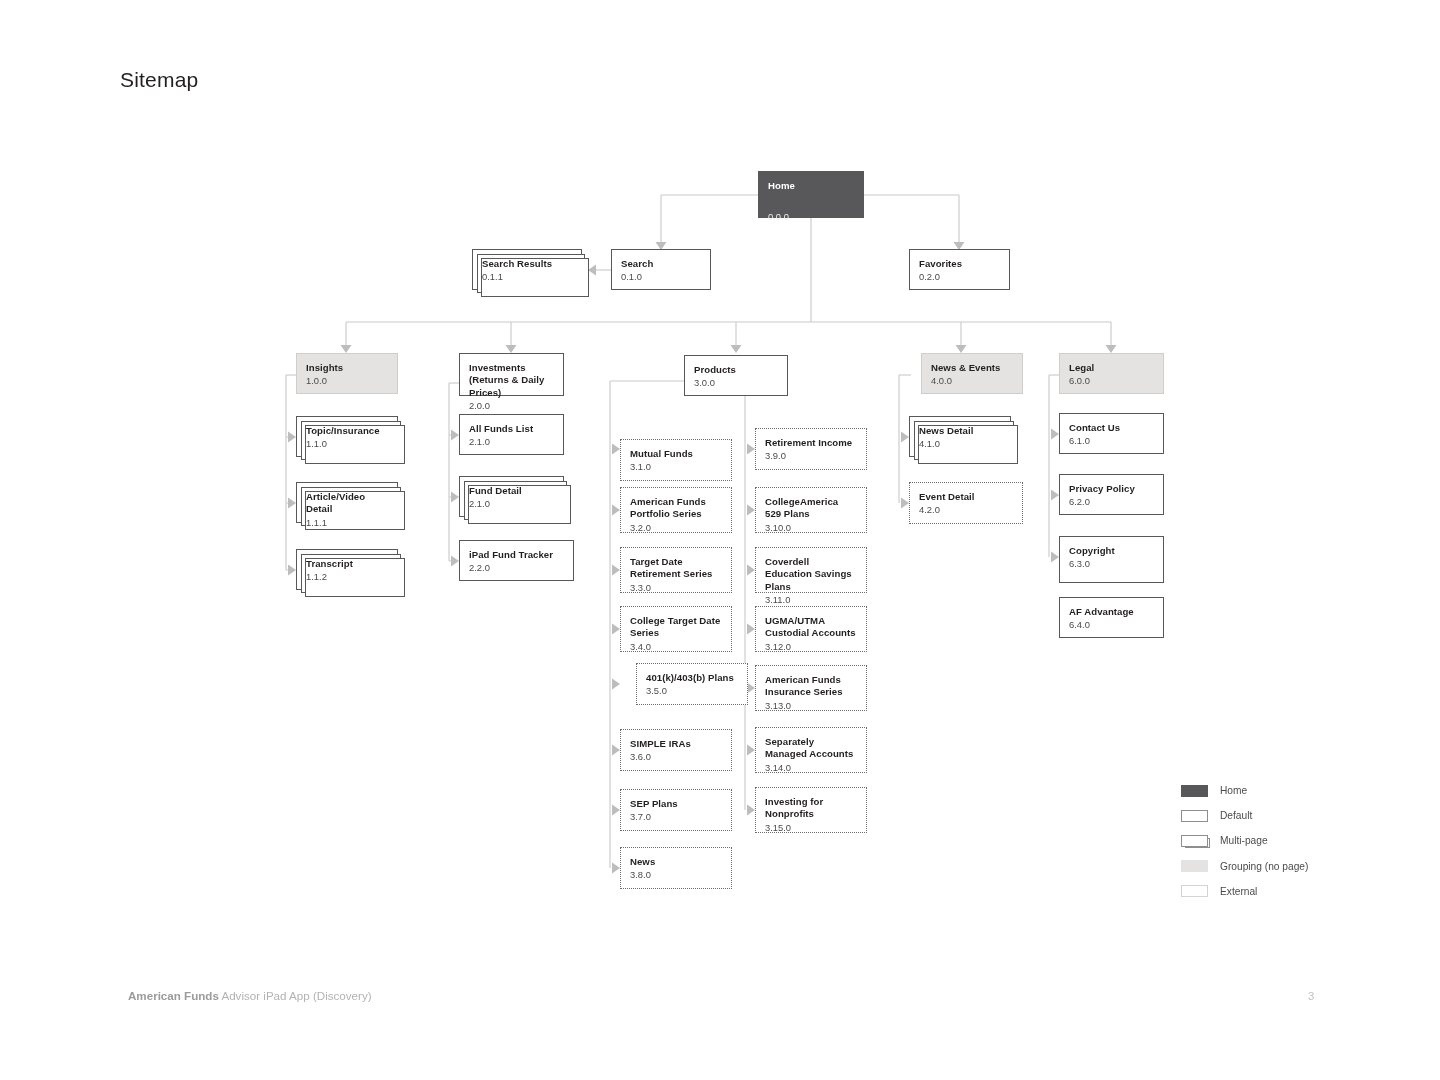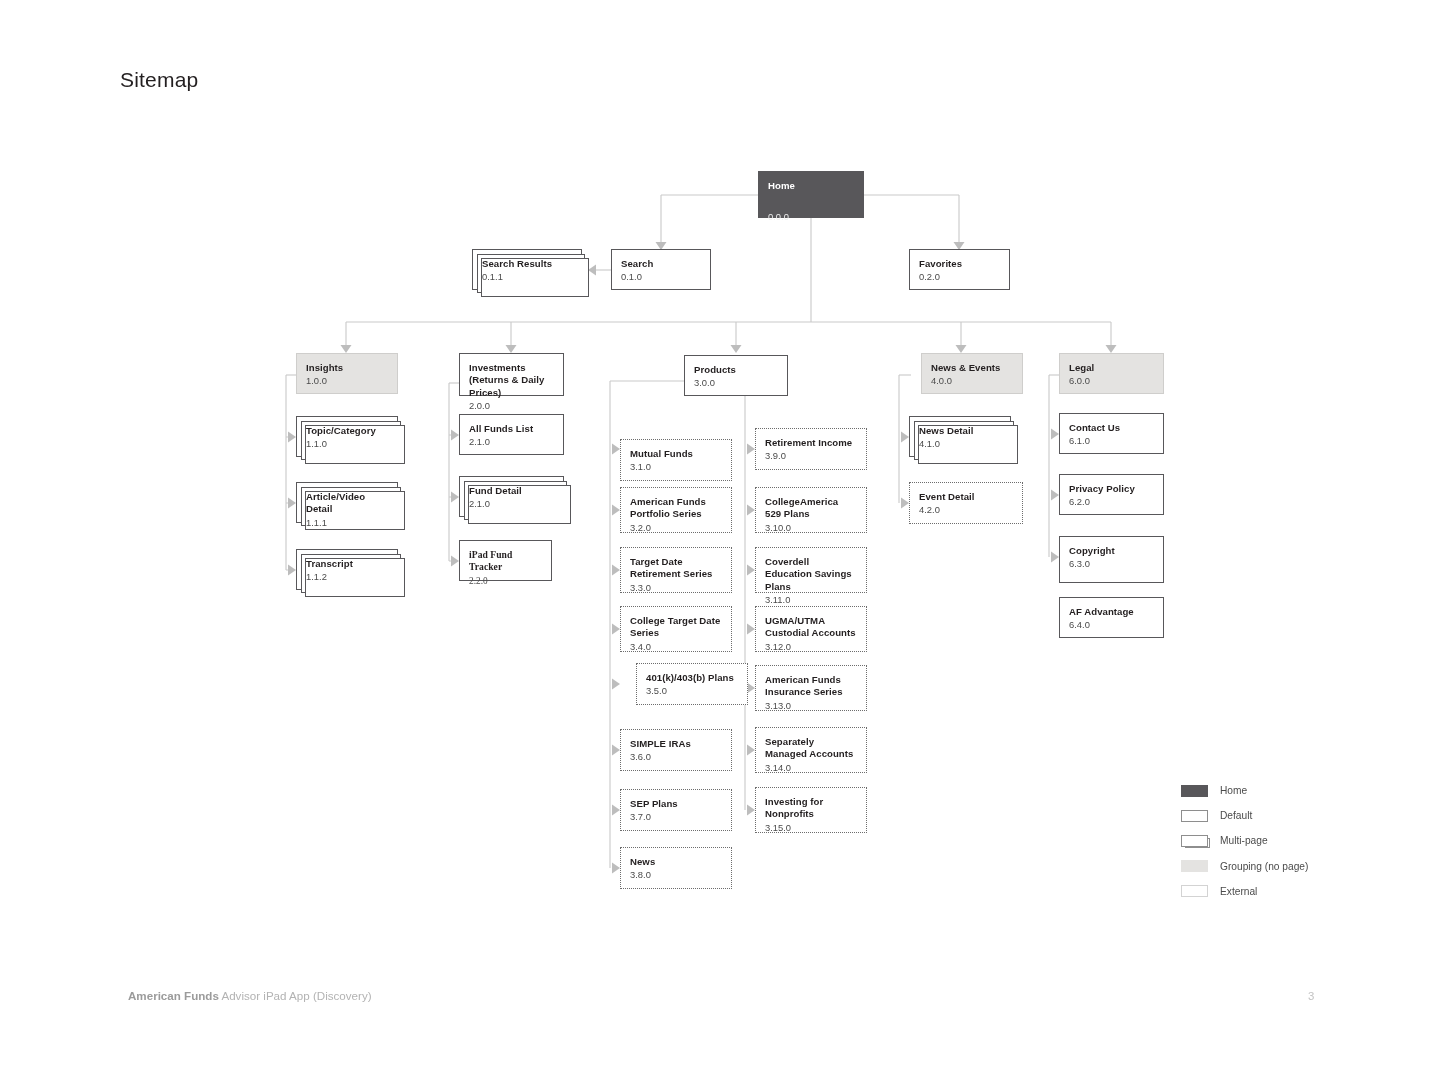--- a/index.html
+++ b/index.html
@@ -263,21 +263,21 @@
     <div class="n-title">Favorites</div>
     <div class="n-num">0.2.0</div>
   </div>
 
   <div class="node grouping" style="left:296px; top:353px; width:102px; height:41px;">
     <div class="n-title">Insights</div>
     <div class="n-num">1.0.0</div>
   </div>
 
   <div class="node multi" style="left:296px; top:416px; width:102px; height:41px;">
-    <div class="n-title">Topic/Category</div>
+    <div class="n-title">Topic/Insurance</div>
     <div class="n-num">1.1.0</div>
   </div>
 
   <div class="node multi" style="left:296px; top:482px; width:102px; height:41px;">
     <div class="n-title">Article/Video Detail</div>
     <div class="n-num">1.1.1</div>
   </div>
 
   <div class="node multi" style="left:296px; top:549px; width:102px; height:41px;">
     <div class="n-title">Transcript</div>
@@ -292,21 +292,21 @@
   <div class="node" style="left:459px; top:414px; width:105px; height:41px;">
     <div class="n-title">All Funds List</div>
     <div class="n-num">2.1.0</div>
   </div>
 
   <div class="node multi" style="left:459px; top:476px; width:105px; height:41px;">
     <div class="n-title">Fund Detail</div>
     <div class="n-num">2.1.0</div>
   </div>
 
-  <div class="node" style="left:459px; top:540px; width:93px; height:41px;font-family:Liberation Serif, serif;">
+  <div class="node" style="left:459px; top:540px; width:115px; height:41px;">
     <div class="n-title">iPad Fund Tracker</div>
     <div class="n-num">2.2.0</div>
   </div>
 
   <div class="node" style="left:684px; top:355px; width:104px; height:41px;">
     <div class="n-title">Products</div>
     <div class="n-num">3.0.0</div>
   </div>
 
   <div class="node external" style="left:620px; top:439px; width:112px; height:42px;">

